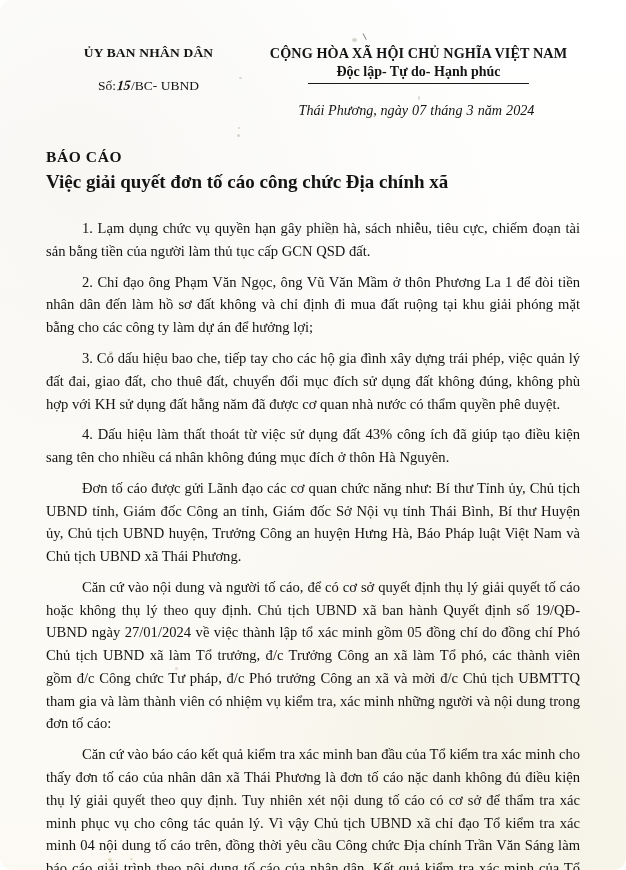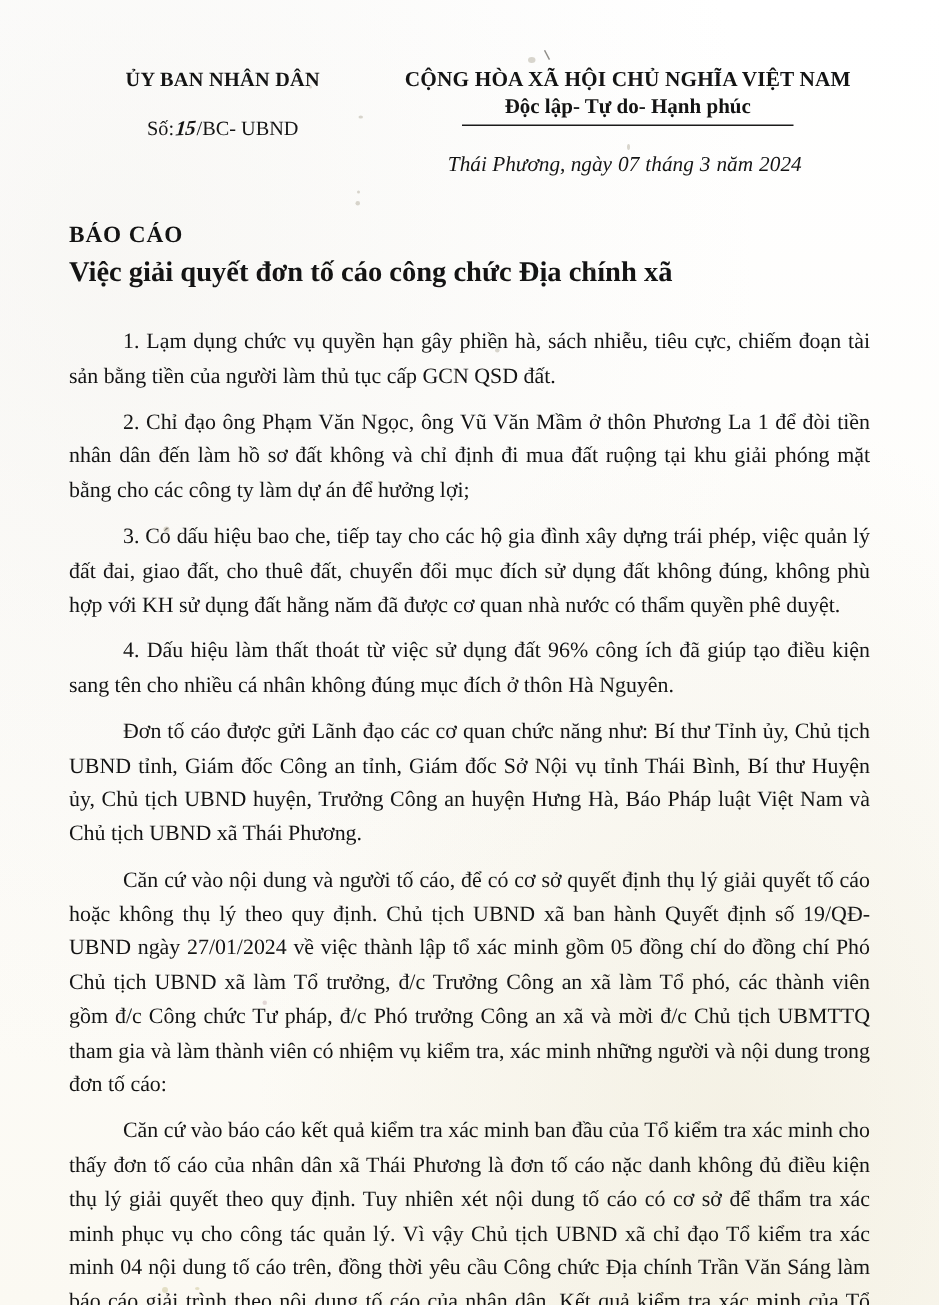--- a/index.html
+++ b/index.html
@@ -8,20 +8,21 @@
     background: #ffffff;
   }
   .page {
     position: relative;
     width: 626px;
     height: 870px;
     background: #fdfdfb;
     overflow: hidden;
     font-family: "Liberation Serif", "DejaVu Serif", serif;
     color: #141414;
+    border-radius: 13px;
   }
   
   .page::before {
     content: "";
     position: absolute;
     inset: 0;
     pointer-events: none;
     background:
       radial-gradient(ellipse at 78% 88%, rgba(226,219,190,0.30) 0%, rgba(255,255,255,0) 46%),
       radial-gradient(ellipse at 12% 20%, rgba(236,234,228,0.35) 0%, rgba(255,255,255,0) 55%),
@@ -198,20 +199,20 @@
 
     <div class="title-block">
       <div class="title-main">BÁO CÁO</div>
       <div class="title-sub">Việc giải quyết đơn tố cáo công chức Địa chính xã</div>
     </div>
 
     <div class="body-block">
       <p class="para">1. Lạm dụng chức vụ quyền hạn gây phiền hà, sách nhiễu, tiêu cực, chiếm đoạn tài sản bằng tiền của người làm thủ tục cấp GCN QSD đất.</p>
       <p class="para">2. Chỉ đạo ông Phạm Văn Ngọc, ông Vũ Văn Mầm ở thôn Phương La 1 để đòi tiền nhân dân đến làm hồ sơ đất không và chỉ định đi mua đất ruộng tại khu giải phóng mặt bằng cho các công ty làm dự án để hưởng lợi;</p>
       <p class="para">3. Có dấu hiệu bao che, tiếp tay cho các hộ gia đình xây dựng trái phép, việc quản lý đất đai, giao đất, cho thuê đất, chuyển đổi mục đích sử dụng đất không đúng, không phù hợp với KH sử dụng đất hằng năm đã được cơ quan nhà nước có thẩm quyền phê duyệt.</p>
-      <p class="para">4. Dấu hiệu làm thất thoát từ việc sử dụng đất 96% công ích đã giúp tạo điều kiện sang tên cho nhiều cá nhân không đúng mục đích ở thôn Hà Nguyên.</p>
+      <p class="para">4. Dấu hiệu làm thất thoát từ việc sử dụng đất 43% công ích đã giúp tạo điều kiện sang tên cho nhiều cá nhân không đúng mục đích ở thôn Hà Nguyên.</p>
       <p class="para">Đơn tố cáo được gửi Lãnh đạo các cơ quan chức năng như: Bí thư Tỉnh ủy, Chủ tịch UBND tỉnh, Giám đốc Công an tỉnh, Giám đốc Sở Nội vụ tỉnh Thái Bình, Bí thư Huyện ủy, Chủ tịch UBND huyện, Trưởng Công an huyện Hưng Hà, Báo Pháp luật Việt Nam và Chủ tịch UBND xã Thái Phương.</p>
       <p class="para">Căn cứ vào nội dung và người tố cáo, để có cơ sở quyết định thụ lý giải quyết tố cáo hoặc không thụ lý theo quy định. Chủ tịch UBND xã ban hành Quyết định số 19/QĐ-UBND ngày 27/01/2024 về việc thành lập tổ xác minh gồm 05 đồng chí do đồng chí Phó Chủ tịch UBND xã làm Tổ trưởng, đ/c Trưởng Công an xã làm Tổ phó, các thành viên gồm đ/c Công chức Tư pháp, đ/c Phó trưởng Công an xã và mời đ/c Chủ tịch UBMTTQ tham gia và làm thành viên có nhiệm vụ kiểm tra, xác minh những người và nội dung trong đơn tố cáo:</p>
       <p class="para">Căn cứ vào báo cáo kết quả kiểm tra xác minh ban đầu của Tổ kiểm tra xác minh cho thấy đơn tố cáo của nhân dân xã Thái Phương là đơn tố cáo nặc danh không đủ điều kiện thụ lý giải quyết theo quy định. Tuy nhiên xét nội dung tố cáo có cơ sở để thẩm tra xác minh phục vụ cho công tác quản lý. Vì vậy Chủ tịch UBND xã chỉ đạo Tổ kiểm tra xác minh 04 nội dung tố cáo trên, đồng thời yêu cầu Công chức Địa chính Trần Văn Sáng làm báo cáo giải trình theo nội dung tố cáo của nhân dân. Kết quả kiểm tra xác minh của Tổ kiểm tra xác minh đối với 04 nội</p>
     </div>
 
   </div>
 </div>
 
 </body></html>

